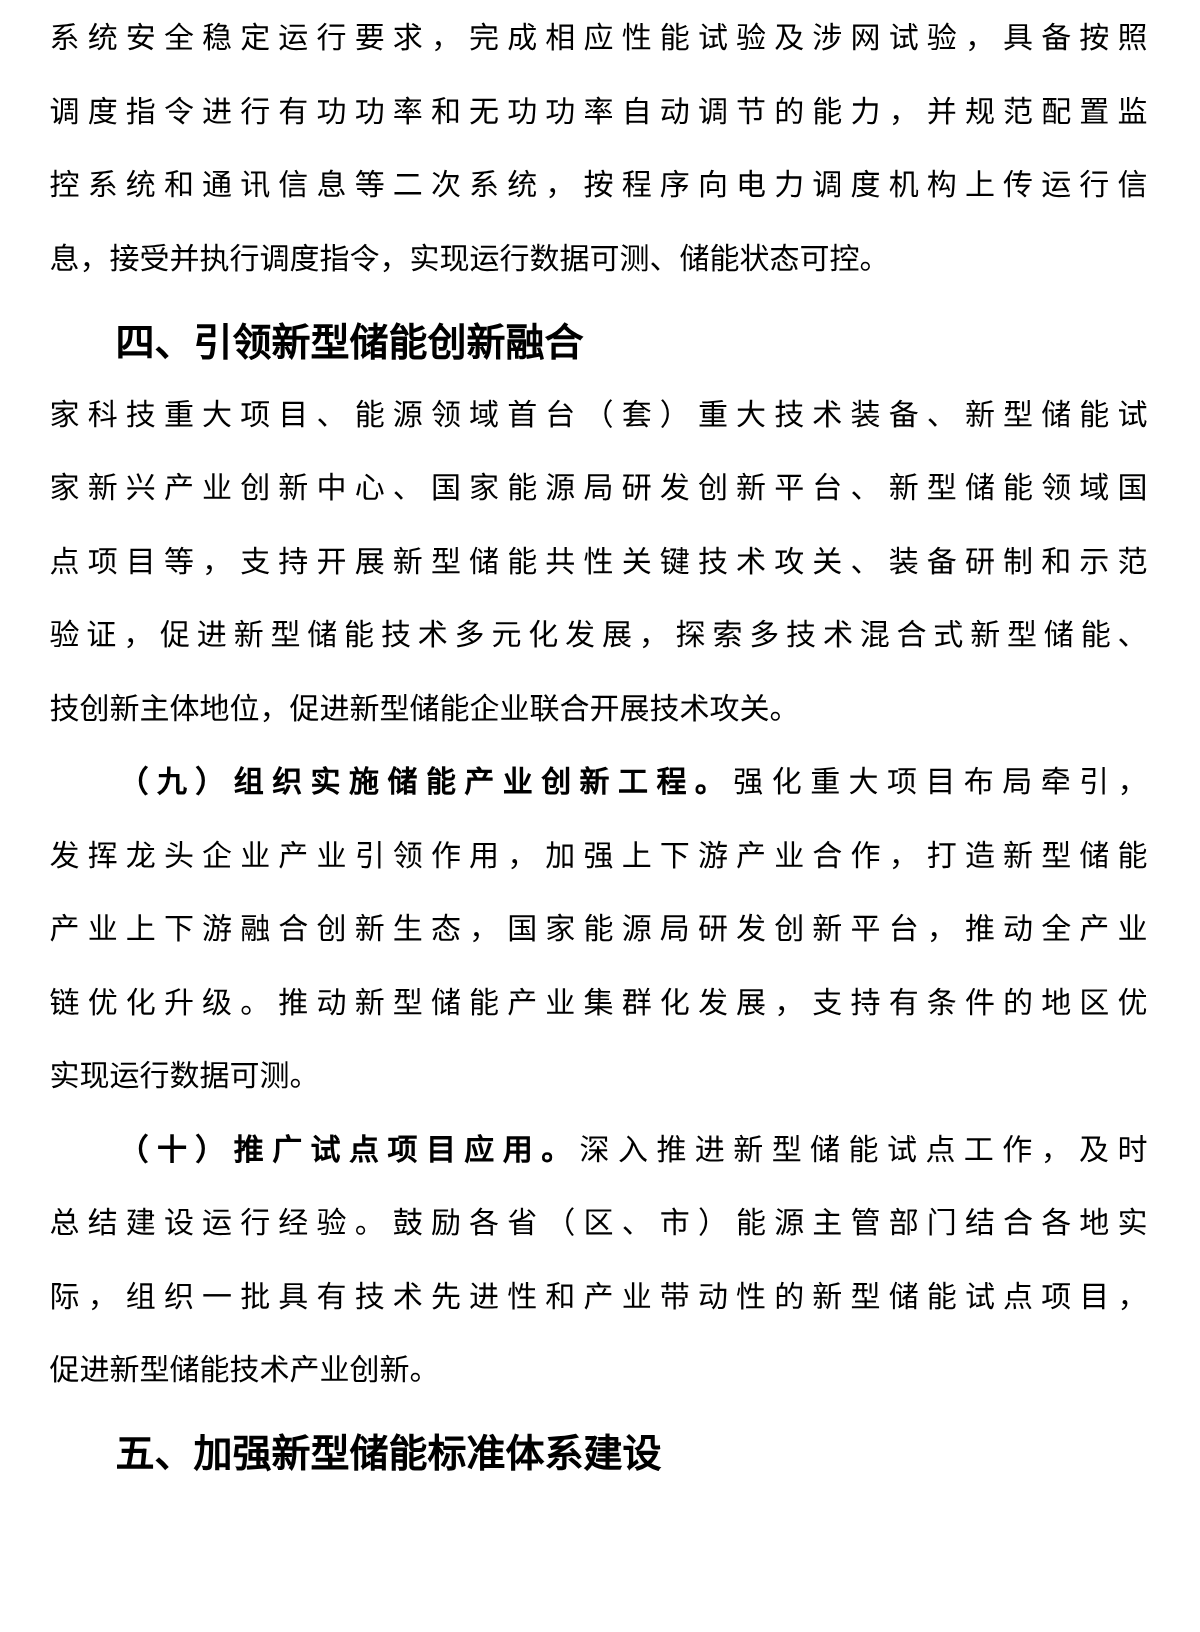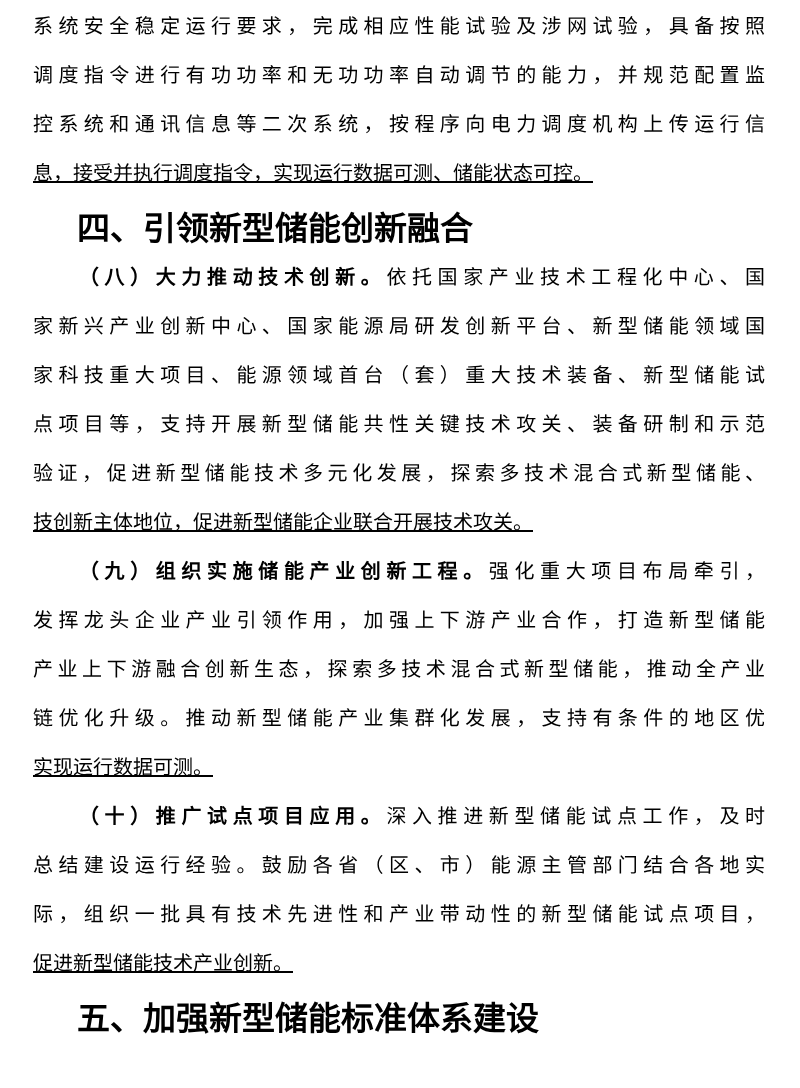--- a/index.html
+++ b/index.html
@@ -30,57 +30,55 @@
     text-align-last: justify;
     letter-spacing: 0;
     white-space: normal;
   }
   .line.indent {
     text-indent: 46px;
   }
   .line.para-end {
     text-align: left;
     text-align-last: left;
-    text-decoration: underline;
   }
   .line .lead {
     font-weight: bold;
   }
   .line.heading {
     font-family: "Liberation Sans", "DejaVu Sans", sans-serif;
     font-weight: bold;
-    font-size: 33px;
+    font-size: 26px;
     text-align: right;
     text-align-last: left;
     text-indent: 44px;
     margin-top: 6px;
   }
 </style>
 </head>
 <body>
 
 <div class="page">
 
   <div class="line">系统安全稳定运行要求，完成相应性能试验及涉网试验，具备按照</div>
   <div class="line">调度指令进行有功功率和无功功率自动调节的能力，并规范配置监</div>
   <div class="line">控系统和通讯信息等二次系统，按程序向电力调度机构上传运行信</div>
   <div class="line para-end">息，接受并执行调度指令，实现运行数据可测、储能状态可控。</div>
 
   <div class="line heading">四、引领新型储能创新融合</div>
 
-  <div class="line indent"><span class="lead">（八）大力推动技术创新。</span><span>依托国家产业技术工程化中心、国</span></div>
+  <div class="line">家科技重大项目、能源领域首台（套）重大技术装备、新型储能试</div>
   <div class="line">家新兴产业创新中心、国家能源局研发创新平台、新型储能领域国</div>
-  <div class="line">家科技重大项目、能源领域首台（套）重大技术装备、新型储能试</div>
   <div class="line">点项目等，支持开展新型储能共性关键技术攻关、装备研制和示范</div>
   <div class="line">验证，促进新型储能技术多元化发展，探索多技术混合式新型储能、</div>
   <div class="line para-end">技创新主体地位，促进新型储能企业联合开展技术攻关。</div>
 
   <div class="line indent"><span class="lead">（九）组织实施储能产业创新工程。</span><span>强化重大项目布局牵引，</span></div>
   <div class="line">发挥龙头企业产业引领作用，加强上下游产业合作，打造新型储能</div>
-  <div class="line">产业上下游融合创新生态，探索多技术混合式新型储能，推动全产业</div>
+  <div class="line">产业上下游融合创新生态，国家能源局研发创新平台，推动全产业</div>
   <div class="line">链优化升级。推动新型储能产业集群化发展，支持有条件的地区优</div>
   <div class="line para-end">实现运行数据可测。</div>
 
   <div class="line indent"><span class="lead">（十）推广试点项目应用。</span><span>深入推进新型储能试点工作，及时</span></div>
   <div class="line">总结建设运行经验。鼓励各省（区、市）能源主管部门结合各地实</div>
   <div class="line">际，组织一批具有技术先进性和产业带动性的新型储能试点项目，</div>
   <div class="line para-end">促进新型储能技术产业创新。</div>
 
   <div class="line heading">五、加强新型储能标准体系建设</div>
 

